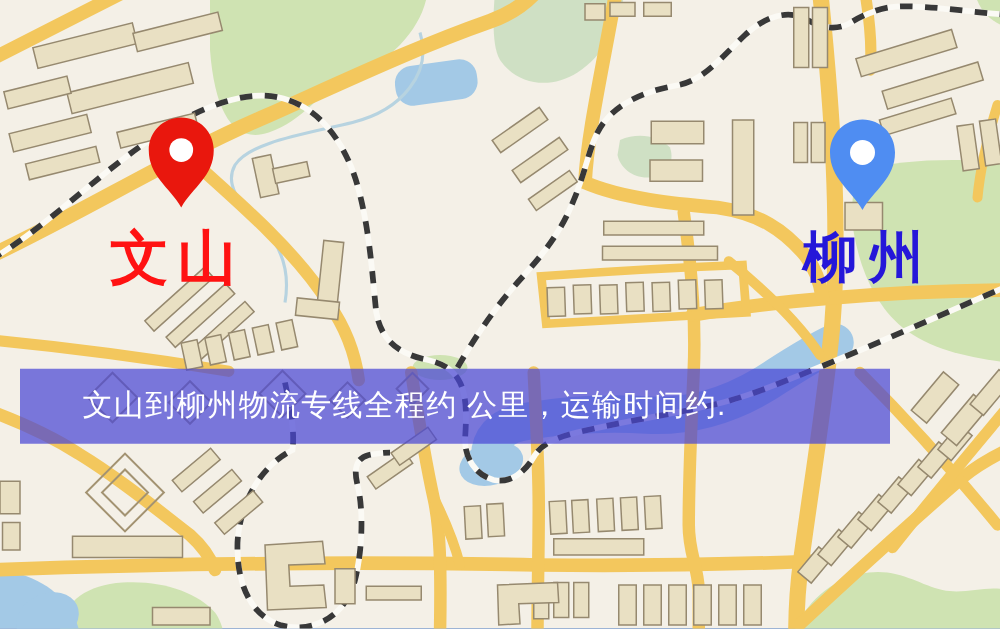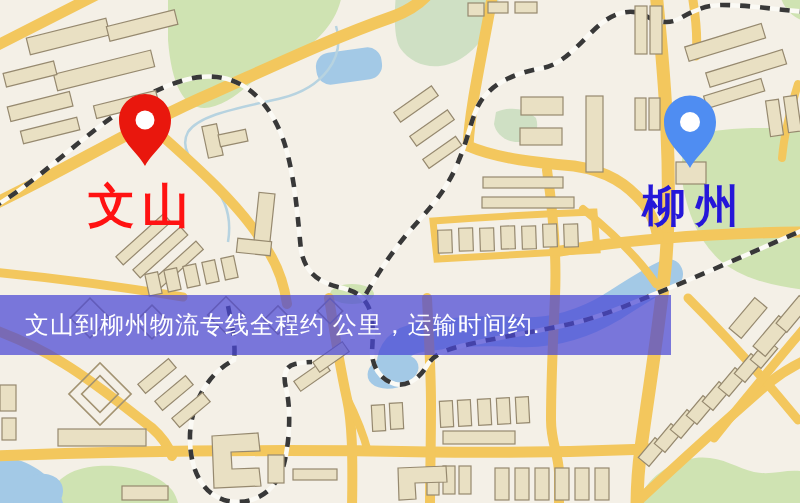--- a/index.html
+++ b/index.html
@@ -23,22 +23,23 @@
   .ring{fill:none;stroke:#f3c75d;stroke-width:7;}
   .rwbase{fill:none;stroke:#fbfaf5;stroke-width:4.6;}
   .rwdash{fill:none;stroke:#383838;stroke-width:4.6;stroke-dasharray:10 10;}
   .bld{fill:#e9e0c3;stroke:#96896f;stroke-width:1.2;}
   .bldo{fill:none;stroke:#a39372;stroke-width:1.6;}
   .city-label{font-weight:bold;letter-spacing:7px;}
   .origin-label{font-size:47px;}
   .dest-label{font-size:44px;letter-spacing:9px;font-weight:600;}
   
   .banner{
-    position:absolute;left:0;top:295px;width:671px;height:60px;
+    position:absolute;left:16px;top:295px;width:671px;height:60px;
     background:rgba(73,70,213,0.72);
+    padding-left:25px;
   }
   .banner span{
     display:block;margin-left:25px;line-height:60px;
     font-size:24px;color:#ffffff;letter-spacing:1px;white-space:nowrap;
   }
 </style>
 </head>
 <body>
 
 <div class="stage">

